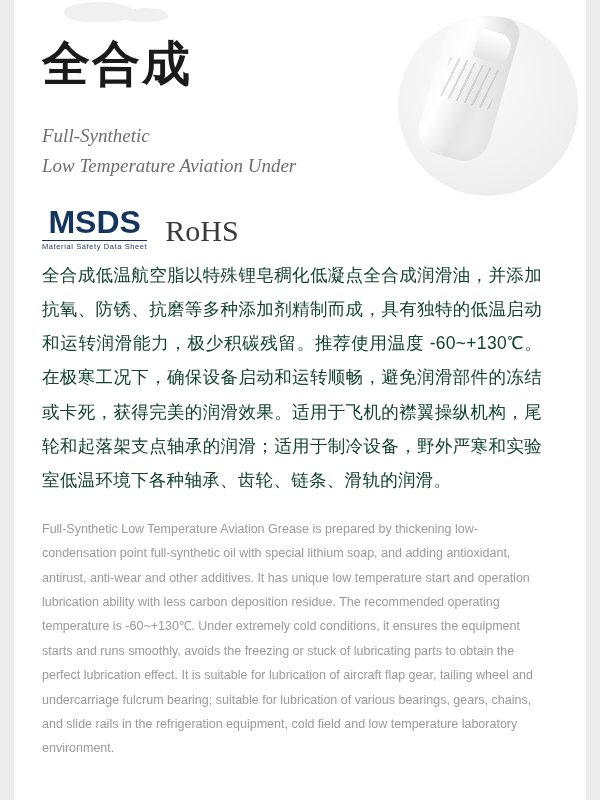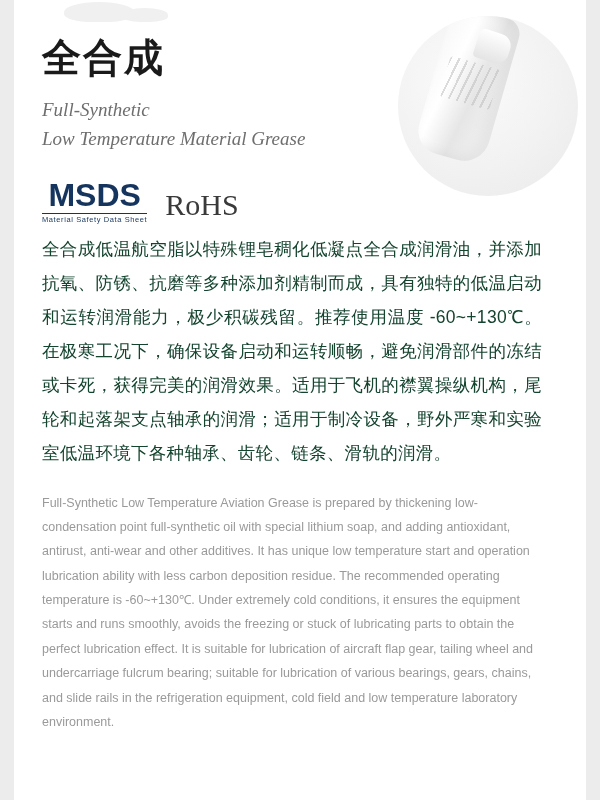--- a/index.html
+++ b/index.html
@@ -94,36 +94,36 @@
 
   .content {
     position: absolute;
     left: 42px;
     top: 0;
     width: 522px;
   }
 
   .title-cn-1 {
     margin-top: 36px;
-    font-size: 39px;
+    font-size: 48px;
     font-weight: bold;
     color: #1a1a1a;
     letter-spacing: 2px;
     line-height: 1.15;
   }
   .title-cn-2 {
     font-size: 40px;
     font-weight: bold;
     color: #1f6b4a;
     letter-spacing: 2px;
     line-height: 1.2;
     margin-top: 4px;
   }
   .title-en {
-    margin-top: 14px;
+    margin-top: 30px;
     font-family: "Liberation Serif", serif;
     font-style: italic;
     font-size: 19px;
     color: #6e6e6e;
     line-height: 1.55;
   }
 
   .cert-row {
     margin-top: 26px;
     display: flex;
@@ -212,21 +212,21 @@
     <div class="tube-ridges"></div>
     <div class="tube-cap"></div>
   </div>
 
   <div class="content">
 
     <div class="title-cn-1">全合成</div>
 
     <div class="title-en">
       <div>Full-Synthetic</div>
-      <div>Low Temperature Material Grease</div>
+      <div>Low Temperature Aviation Under</div>
     </div>
 
     <div class="cert-row">
       <span class="msds-wrap">
         <span class="msds">MSDS</span>
         <span class="msds-sub">Material Safety Data Sheet</span>
       </span>
       <span class="rohs">RoHS</span>
     </div>
 

